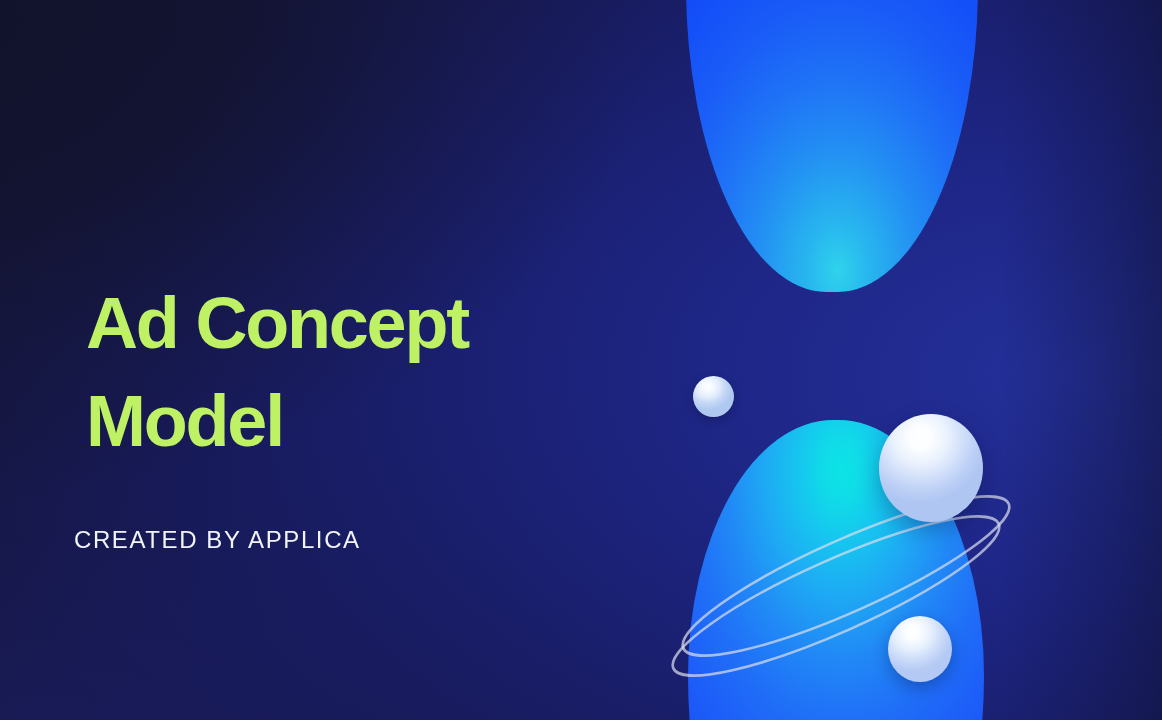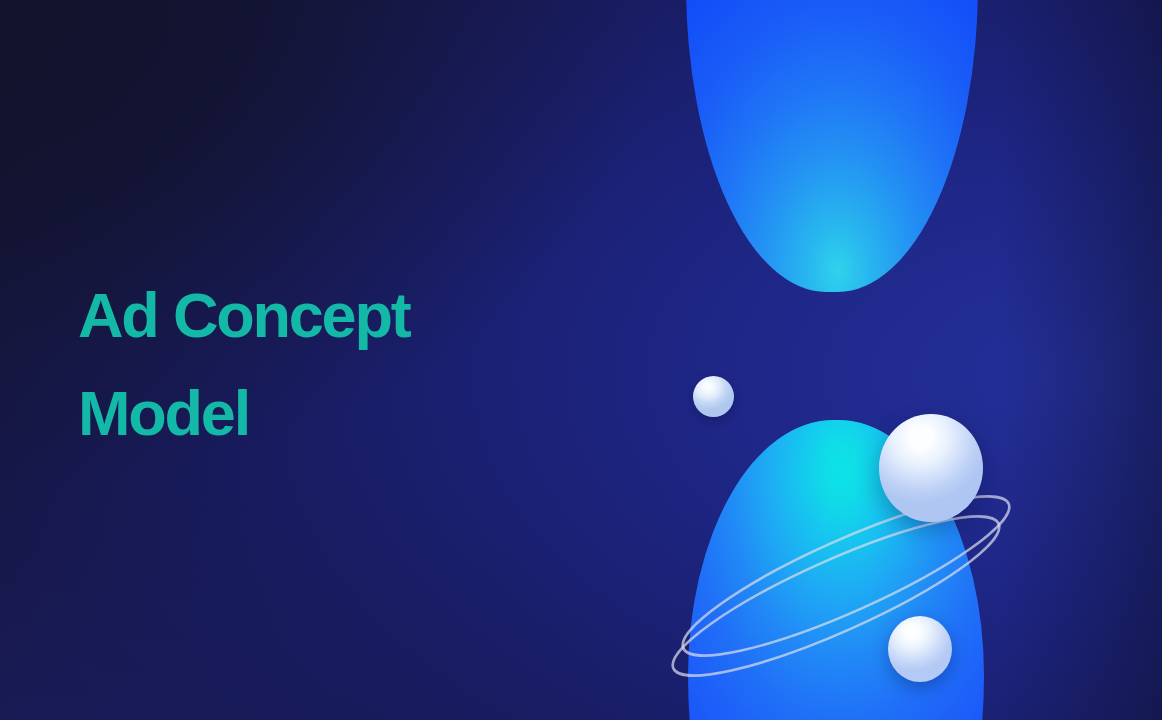--- a/index.html
+++ b/index.html
@@ -160,24 +160,24 @@
   }
 
   
   .text-block {
     position: absolute;
     left: 74px;
     top: 262px;
     width: 600px;
   }
   .headline {
-    margin: 4px;
-    color: #14b8a6;
+    margin: 12px;
+    color: #bef264;
     font-family: "Liberation Sans", sans-serif;
-    font-size: 63px;
+    font-size: 72px;
     font-weight: 700;
     line-height: 98px;
     letter-spacing: -2.2px;
     white-space: pre-line;
   }
   .subtitle {
     margin: 0;
     padding-top: 44px;
     color: #f2f4fb;
     font-family: "Liberation Sans", sans-serif;
@@ -207,15 +207,16 @@
     </g>
   </svg>
 
   <div class="sphere sphere-small"></div>
   <div class="sphere sphere-large"></div>
   <div class="sphere sphere-medium"></div>
 
   <div class="text-block">
     <h1 class="headline">Ad Concept
 Model</h1>
+    <p class="subtitle">CREATED BY APPLICA</p>
   </div>
 
 </div>
 
 </body></html>

